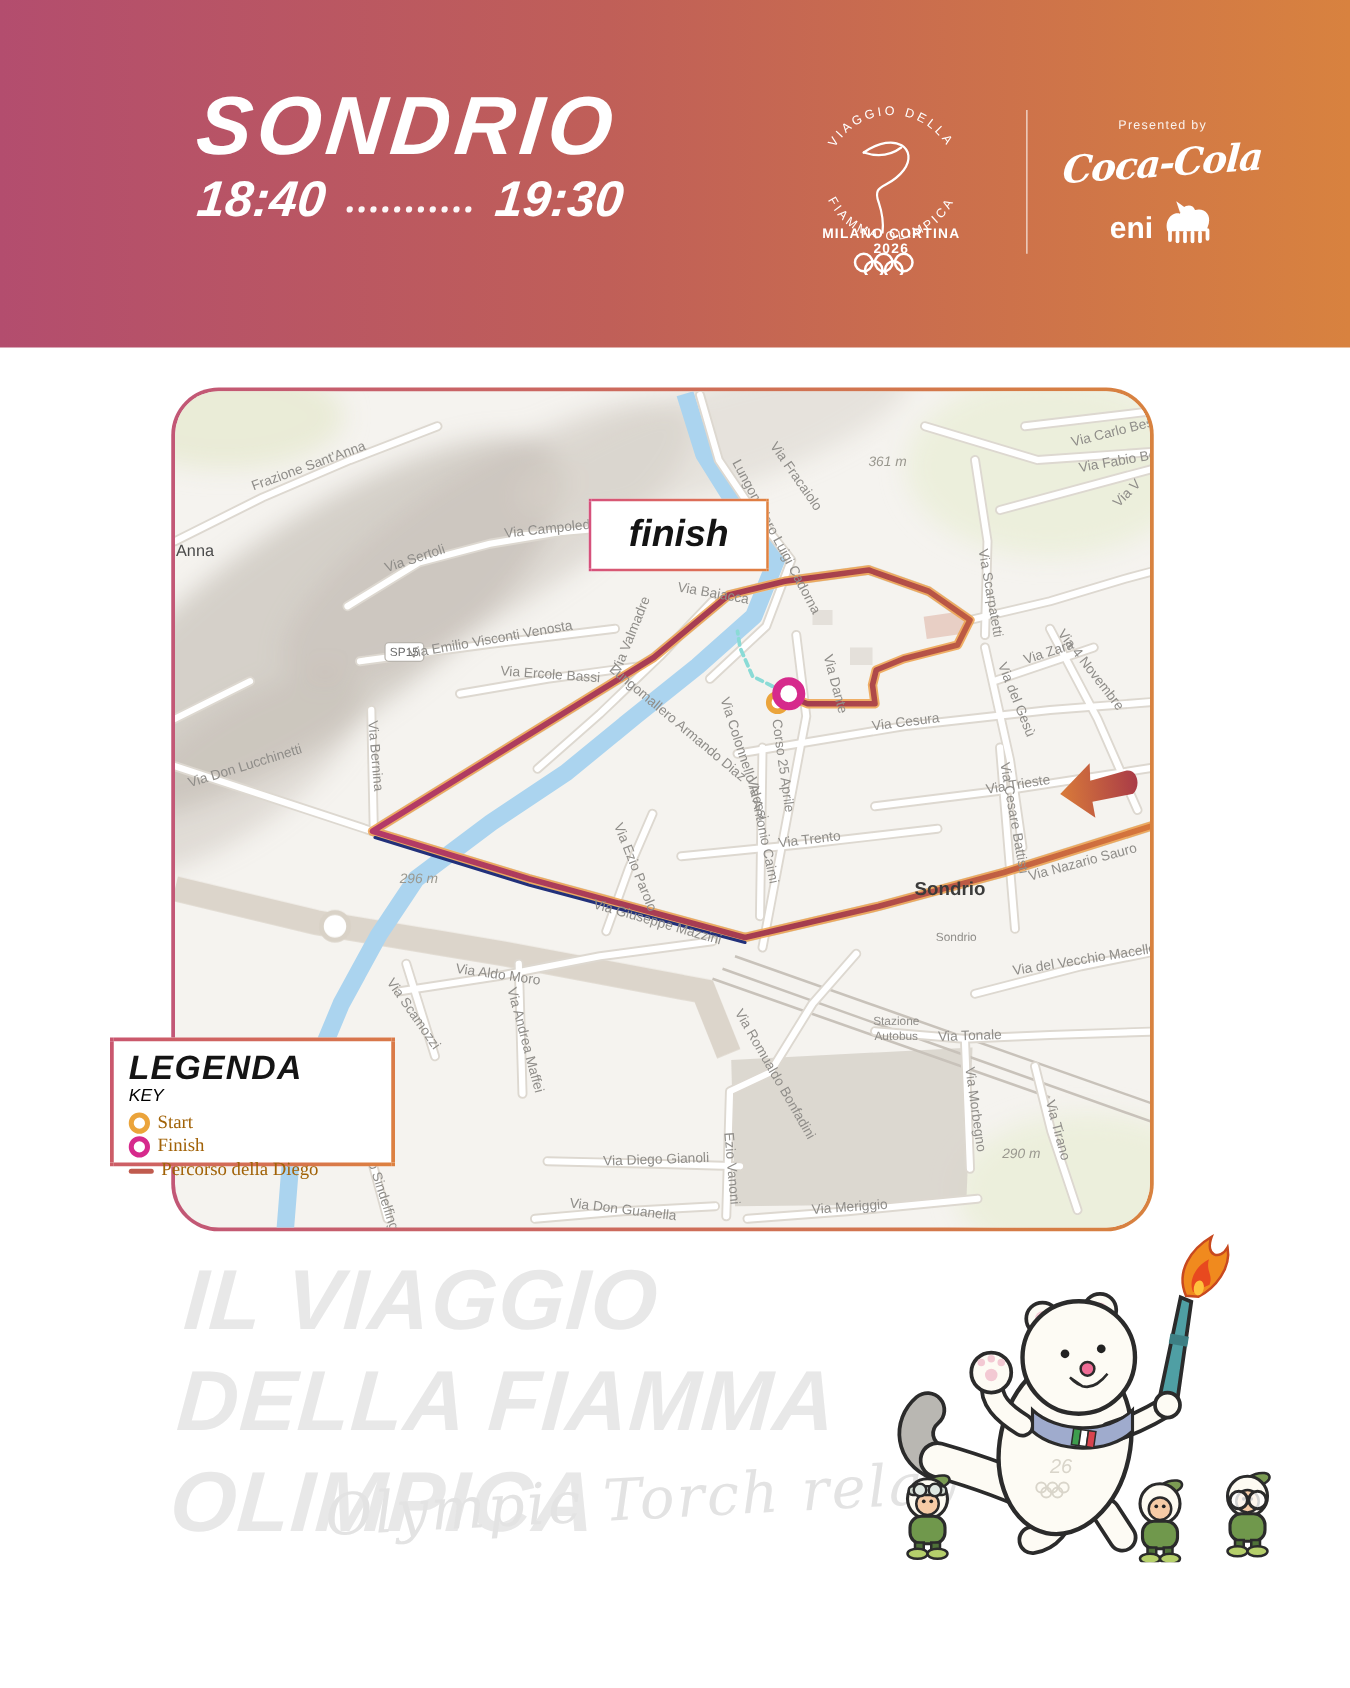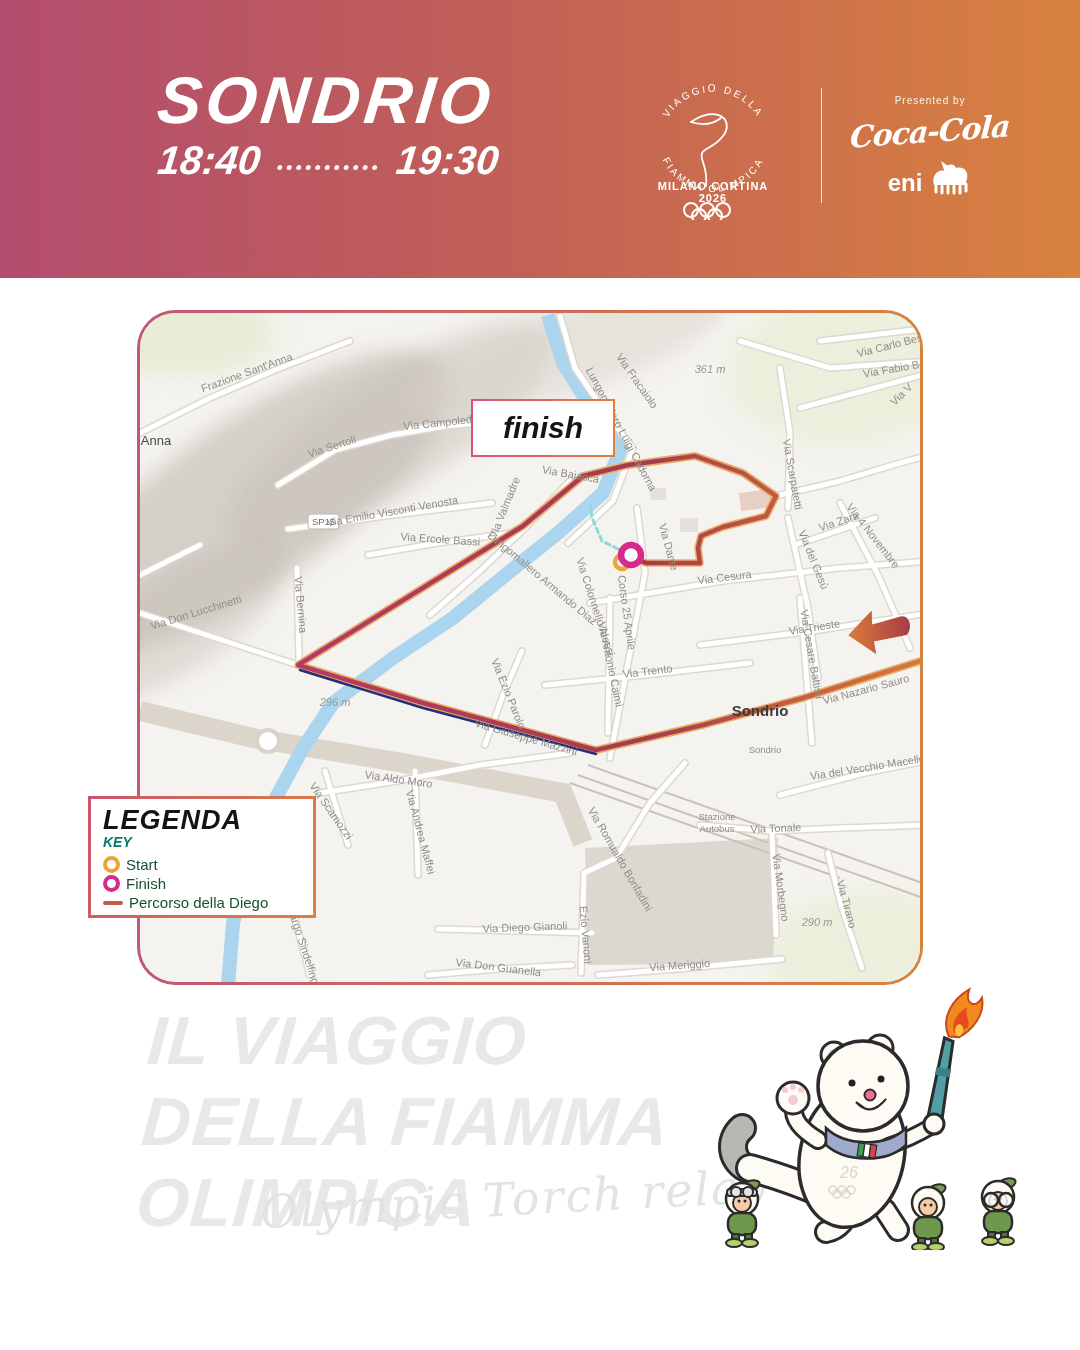--- a/index.html
+++ b/index.html
@@ -34,29 +34,29 @@
   .ml.st9{font-size:9.5px;}
   .ml.el{font-style:italic;fill:#9a988f;}
   .ml.city{fill:#3b3b3b;font-weight:bold;font-size:15px;}
   .ml.town{fill:#4a4a4a;font-size:13px;}
   
   #finish-box{position:absolute;left:331px;top:86px;width:140px;height:54px;background:#fff;
               border:2px solid;border-image:linear-gradient(90deg,#d6517c,#e0813f) 1;
               display:flex;align-items:center;justify-content:center;}
   #finish-box span{font-size:30px;font-weight:700;font-style:italic;color:#141414;}
   
-  #legend{position:absolute;left:88px;top:796px;width:228px;height:122px;background:#fff;
+  #legend{position:absolute;left:88px;top:830px;width:228px;height:103px;background:#fff;
           border:3px solid;border-image:linear-gradient(115deg,#c9566f,#dd8140) 1;
           box-sizing:border-box;padding:8px 12px;z-index:5;}
   #legend-title{font-size:27px;font-weight:700;font-style:italic;color:#141414;letter-spacing:1px;line-height:1;}
-  #legend-sub{font-size:14px;font-weight:700;font-style:italic;color:#0f766e;margin-bottom:5px;}
+  #legend-sub{font-size:14px;font-weight:400;font-style:italic;color:#000000;margin-bottom:5px;}
   .lg-row{display:flex;align-items:center;gap:6px;height:19px;}
   .lg-ring{width:9px;height:9px;border-radius:50%;border-width:4px;border-style:solid;background:#fff;}
   .lg-line{width:20px;height:4px;border-radius:2px;}
-  .lg-label{font-size:15px;color:#14532d;}
+  .lg-label{font-size:15px;color:#a16207;font-family:Liberation Serif, serif;}
   
   #footer-text{position:absolute;left:142px;top:1000px;color:#e8e8e8;font-weight:700;font-style:italic;
                font-size:68px;line-height:81px;letter-spacing:1px;transform:skewX(-4deg);}
   #script-line{position:absolute;left:260px;top:1172px;color:#e3e3e3;font-family:"DejaVu Serif",serif;
                font-style:italic;font-size:46px;transform:rotate(-3deg);letter-spacing:2px;}
   #mascots{position:absolute;left:700px;top:978px;}
 </style>
 </head>
 <body>
 

